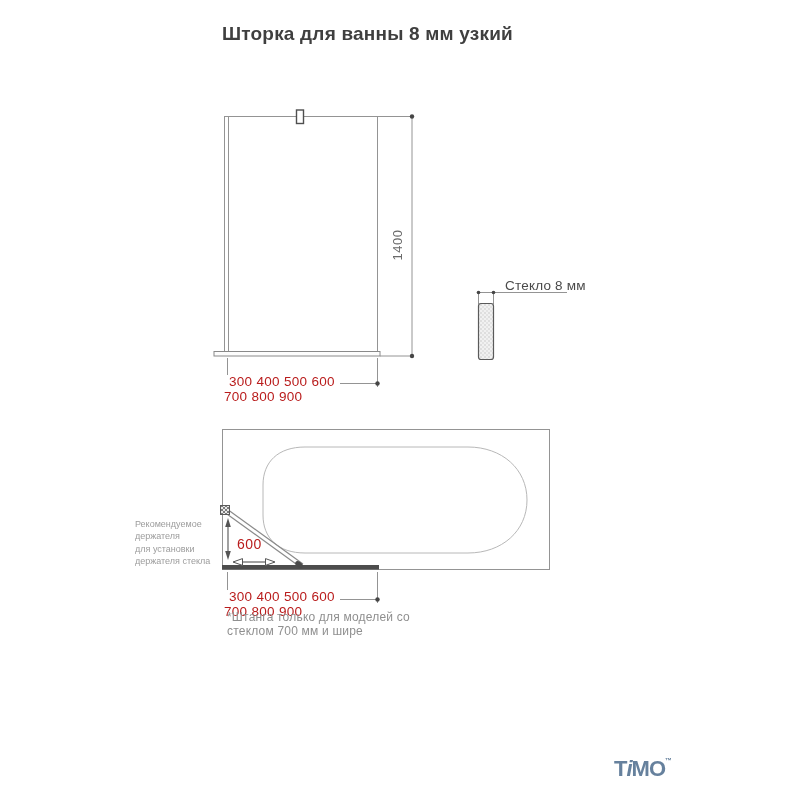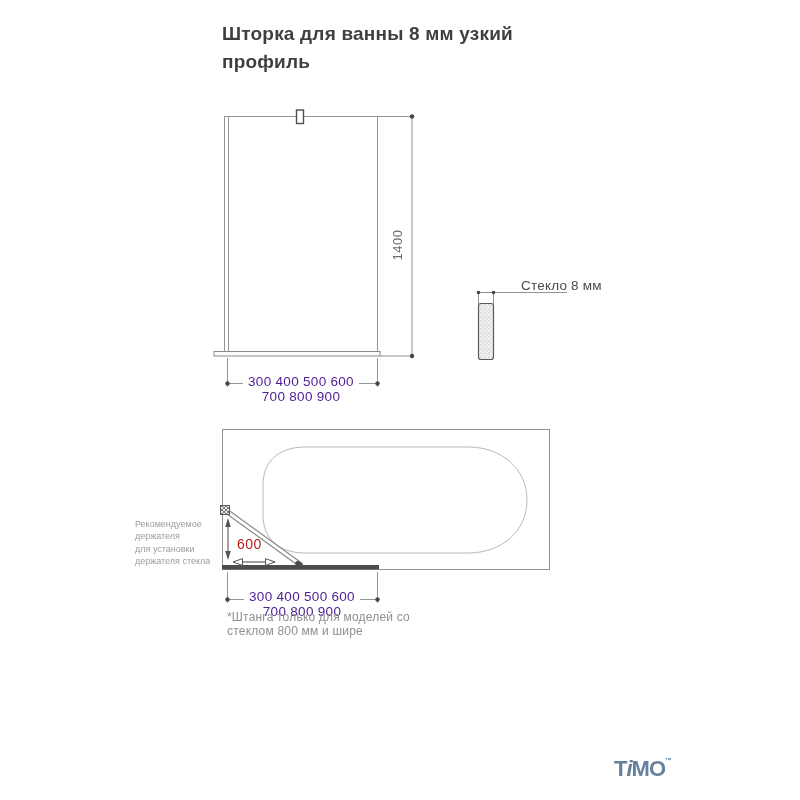--- a/index.html
+++ b/index.html
@@ -7,29 +7,29 @@
     position:relative;width:740px;height:800px;background:#ffffff;overflow:hidden;
     font-family:"Liberation Sans","DejaVu Sans",sans-serif;
   }
   #lineart{position:absolute;left:0;top:0;}
   .abs{position:absolute;}
   .title{
     left:222px;top:20px;width:420px;
     font-size:19px;line-height:28px;font-weight:600;color:#3f3f3f;letter-spacing:.2px;
   }
   .dim-text{
-    text-align:center;font-size:13.5px;line-height:14.5px;color:#4c1d95;letter-spacing:.3px;
+    font-size:13.5px;line-height:14.5px;color:#b91c1c;letter-spacing:.3px;
   }
   .dim-text .mask{background:#fff;padding:0 5px;display:inline-block;}
   .dim-rot{
     left:376px;top:238px;width:42px;height:14px;text-align:center;
     font-size:13px;color:#6a6a6a;letter-spacing:.5px;
     transform:rotate(-90deg);transform-origin:center center;
   }
-  .glass-label{left:505px;top:278px;font-size:13.5px;color:#4a4a4a;letter-spacing:.2px;margin-left:16px;}
+  .glass-label{left:505px;top:278px;font-size:13.5px;color:#4a4a4a;letter-spacing:.2px;}
   .holder-note{
     left:135px;top:518px;width:98px;text-align:left;
     font-size:9px;line-height:12.3px;color:#9c9c9c;
   }
   .rod-dim{left:237px;top:536px;font-size:14px;color:#b91c1c;letter-spacing:.5px;}
   .footnote{left:227px;top:611px;font-size:12px;line-height:13.5px;color:#8f8f8f;letter-spacing:.2px;}
   .logo{
     left:614px;top:756px;color:#66819d;font-weight:800;font-size:22px;letter-spacing:-1px;
     user-select:none;
   }
@@ -111,21 +111,20 @@
         <line x1="377.5" y1="572" x2="377.5" y2="603"></line>
         <line x1="227.5" y1="599.5" x2="377.5" y2="599.5"></line>
       </g>
       <circle cx="227.5" cy="599.5" r="2.2" fill="#454545"></circle>
       <circle cx="377.5" cy="599.5" r="2.2" fill="#454545"></circle>
     </g>
   </svg>
 
   <div class="abs title">
     <div>Шторка для ванны 8 мм узкий</div>
-    <div>профиль</div>
   </div>
 
   <div class="abs dim-rot">1400</div>
 
   <div class="abs dim-text" style="left:224px;top:375px;width:154px;">
     <div><span class="mask">300 400 500 600</span></div>
     <div>700 800 900</div>
   </div>
 
   <div class="abs glass-label">Стекло 8 мм</div>
@@ -139,18 +138,18 @@
 
   <div class="abs rod-dim">600</div>
 
   <div class="abs dim-text" style="left:224px;top:590px;width:156px;">
     <div><span class="mask">300 400 500 600</span></div>
     <div>700 800 900</div>
   </div>
 
   <div class="abs footnote">
     <div>*Штанга только для моделей со</div>
-    <div>стеклом 800 мм и шире</div>
+    <div>стеклом 700 мм и шире</div>
   </div>
 
   <div class="abs logo"><span>T</span><span class="li">i</span><span>MO</span><span class="tm">™</span></div>
 
 </div>
 
 </body></html>

